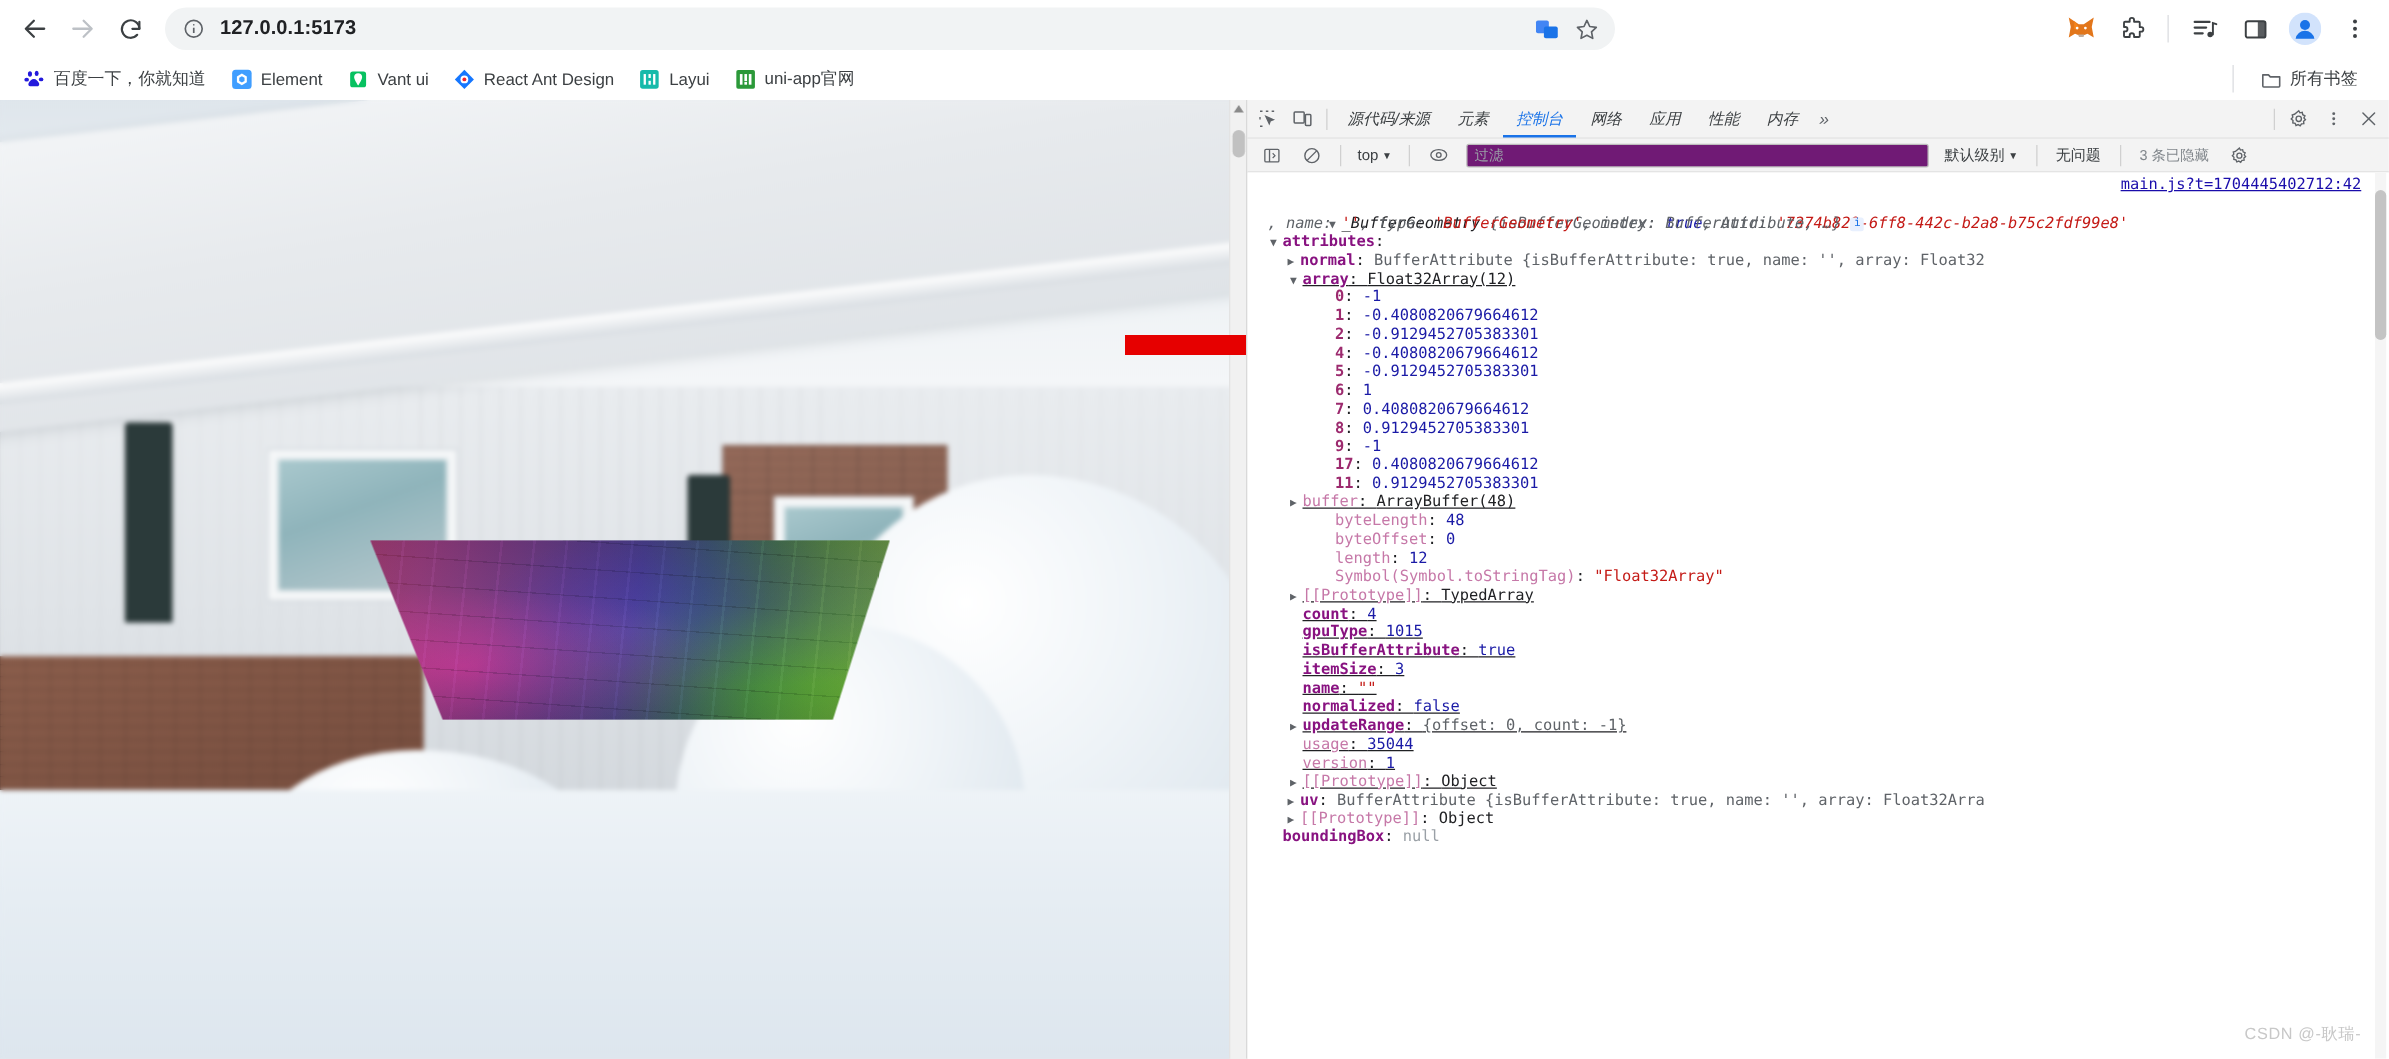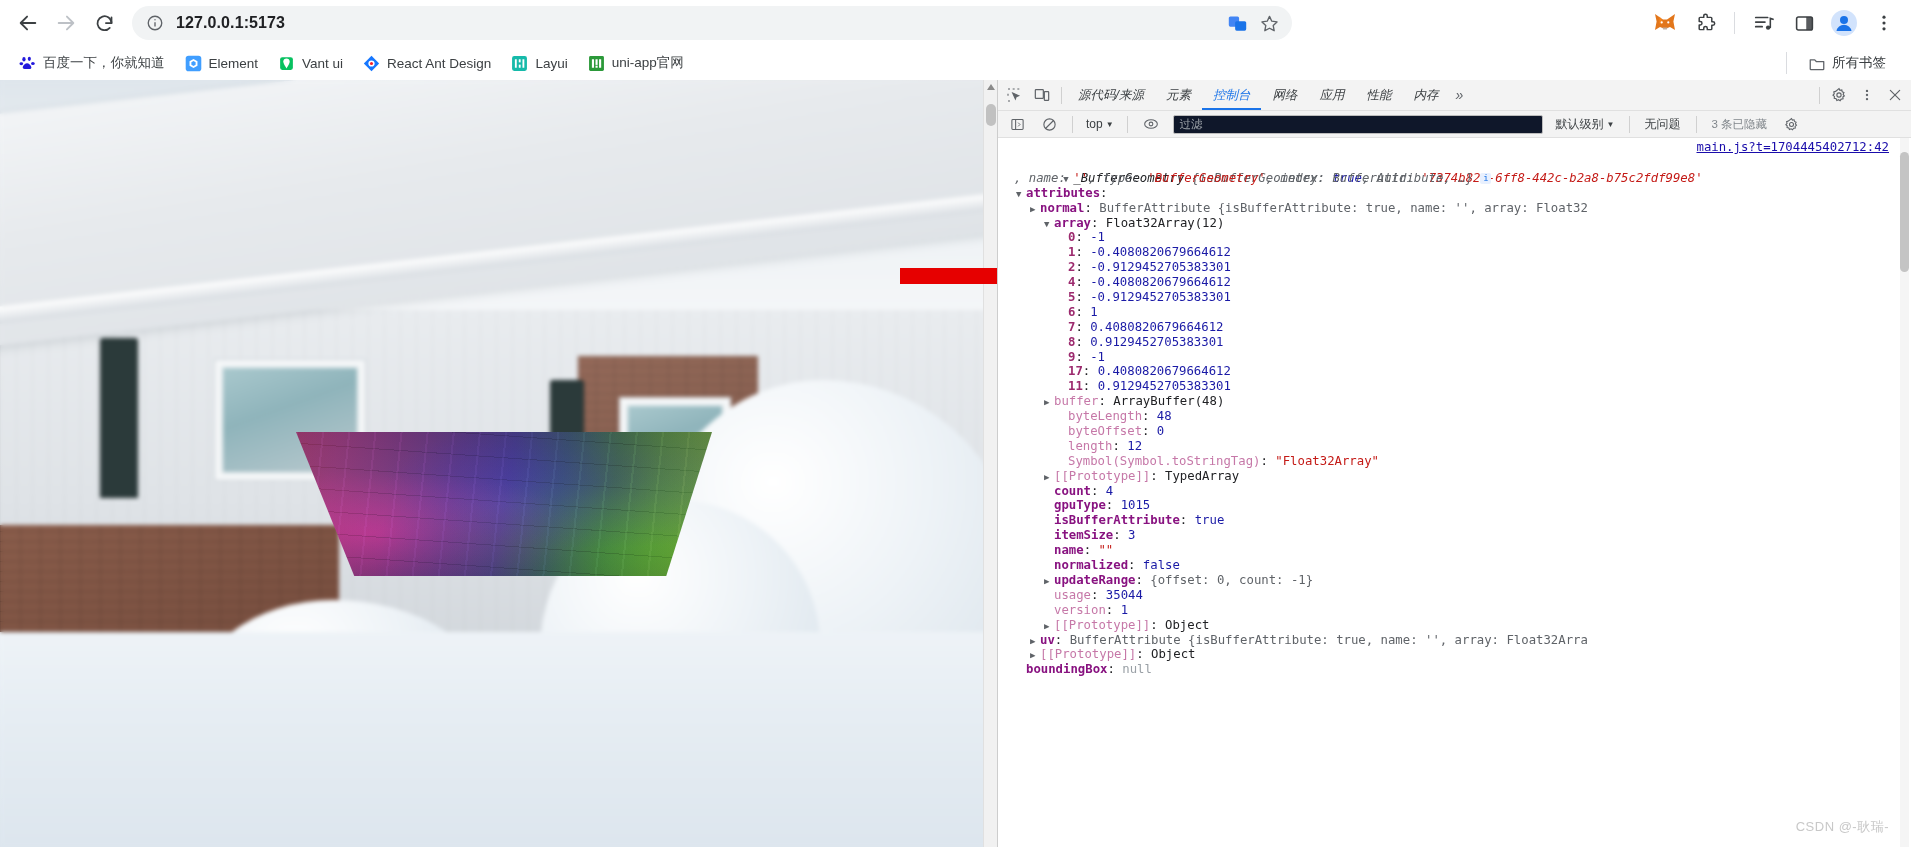--- a/index.html
+++ b/index.html
@@ -187,21 +187,21 @@
   .dt-consolebar {
     height: 27px; display: flex; align-items: center; gap: 4px;
     border-bottom: 1px solid #e0e0e0; background: #f3f3f3; padding: 0 5px;
     flex: none;
   }
   .dt-ctx {
     font-size: 12px; color: #3c4043; display: flex; align-items: center; gap: 3px;
     padding: 0 4px; height: 20px;
   }
   .dt-filter {
-    flex: 1 1 auto; height: 19px; background: #0f172a; border: 1px solid #bdbdbd;
+    flex: 1 1 auto; height: 19px; background: #701a75; border: 1px solid #bdbdbd;
     border-radius: 2px; font-size: 11.5px; color: #9aa0a6;
     display: flex; align-items: center; padding: 0 6px; margin: 0 4px;
     max-width: 370px;
   }
   .dt-lvl { font-size: 12px; color: #3c4043; display:flex; align-items:center; gap:3px; padding: 0 5px;}
   .dt-issues { font-size: 12px; color: #3c4043; padding: 0 6px; }
   .dt-hidden { font-size: 11.5px; color: #80868b; padding: 0 6px; }
 
   .dt-console {
     flex: 1 1 auto; position: relative; overflow: hidden; background: #fff;
@@ -209,21 +209,21 @@
     font-size: 12.3px; line-height: 14.9px; color: #202124;
     padding: 2px 0 0 0;
   }
   .src-link {
     position: absolute; right: 22px; top: 2px;
     color: #1a0dab; text-decoration: underline; font-size: 12.3px;
   }
   .cline { white-space: pre; padding-left: 6px; height: 14.9px; }
   .ind1 { padding-left: 18px; }
   .ind2 { padding-left: 32px; }
-  .ind3 { padding-left: 46px; }
+  .ind3 { padding-left: 34px; text-decoration: underline; }
   .ind4 { padding-left: 60px; }
   .tri { color: #5f6368; font-size: 9px; display:inline-block; width: 10px; }
   .k-name  { color: #881280; font-weight: bold; }
   .k-plain { color: #c678a8; }
   .k-grey  { color: #9aa0a6; }
   .v-num   { color: #1a1aa6; }
   .v-bool  { color: #1a1aa6; }
   .v-str   { color: #c41a16; }
   .v-cls   { color: #202124; }
   .v-idx   { color: #9c2a6e; font-weight: bold; }

